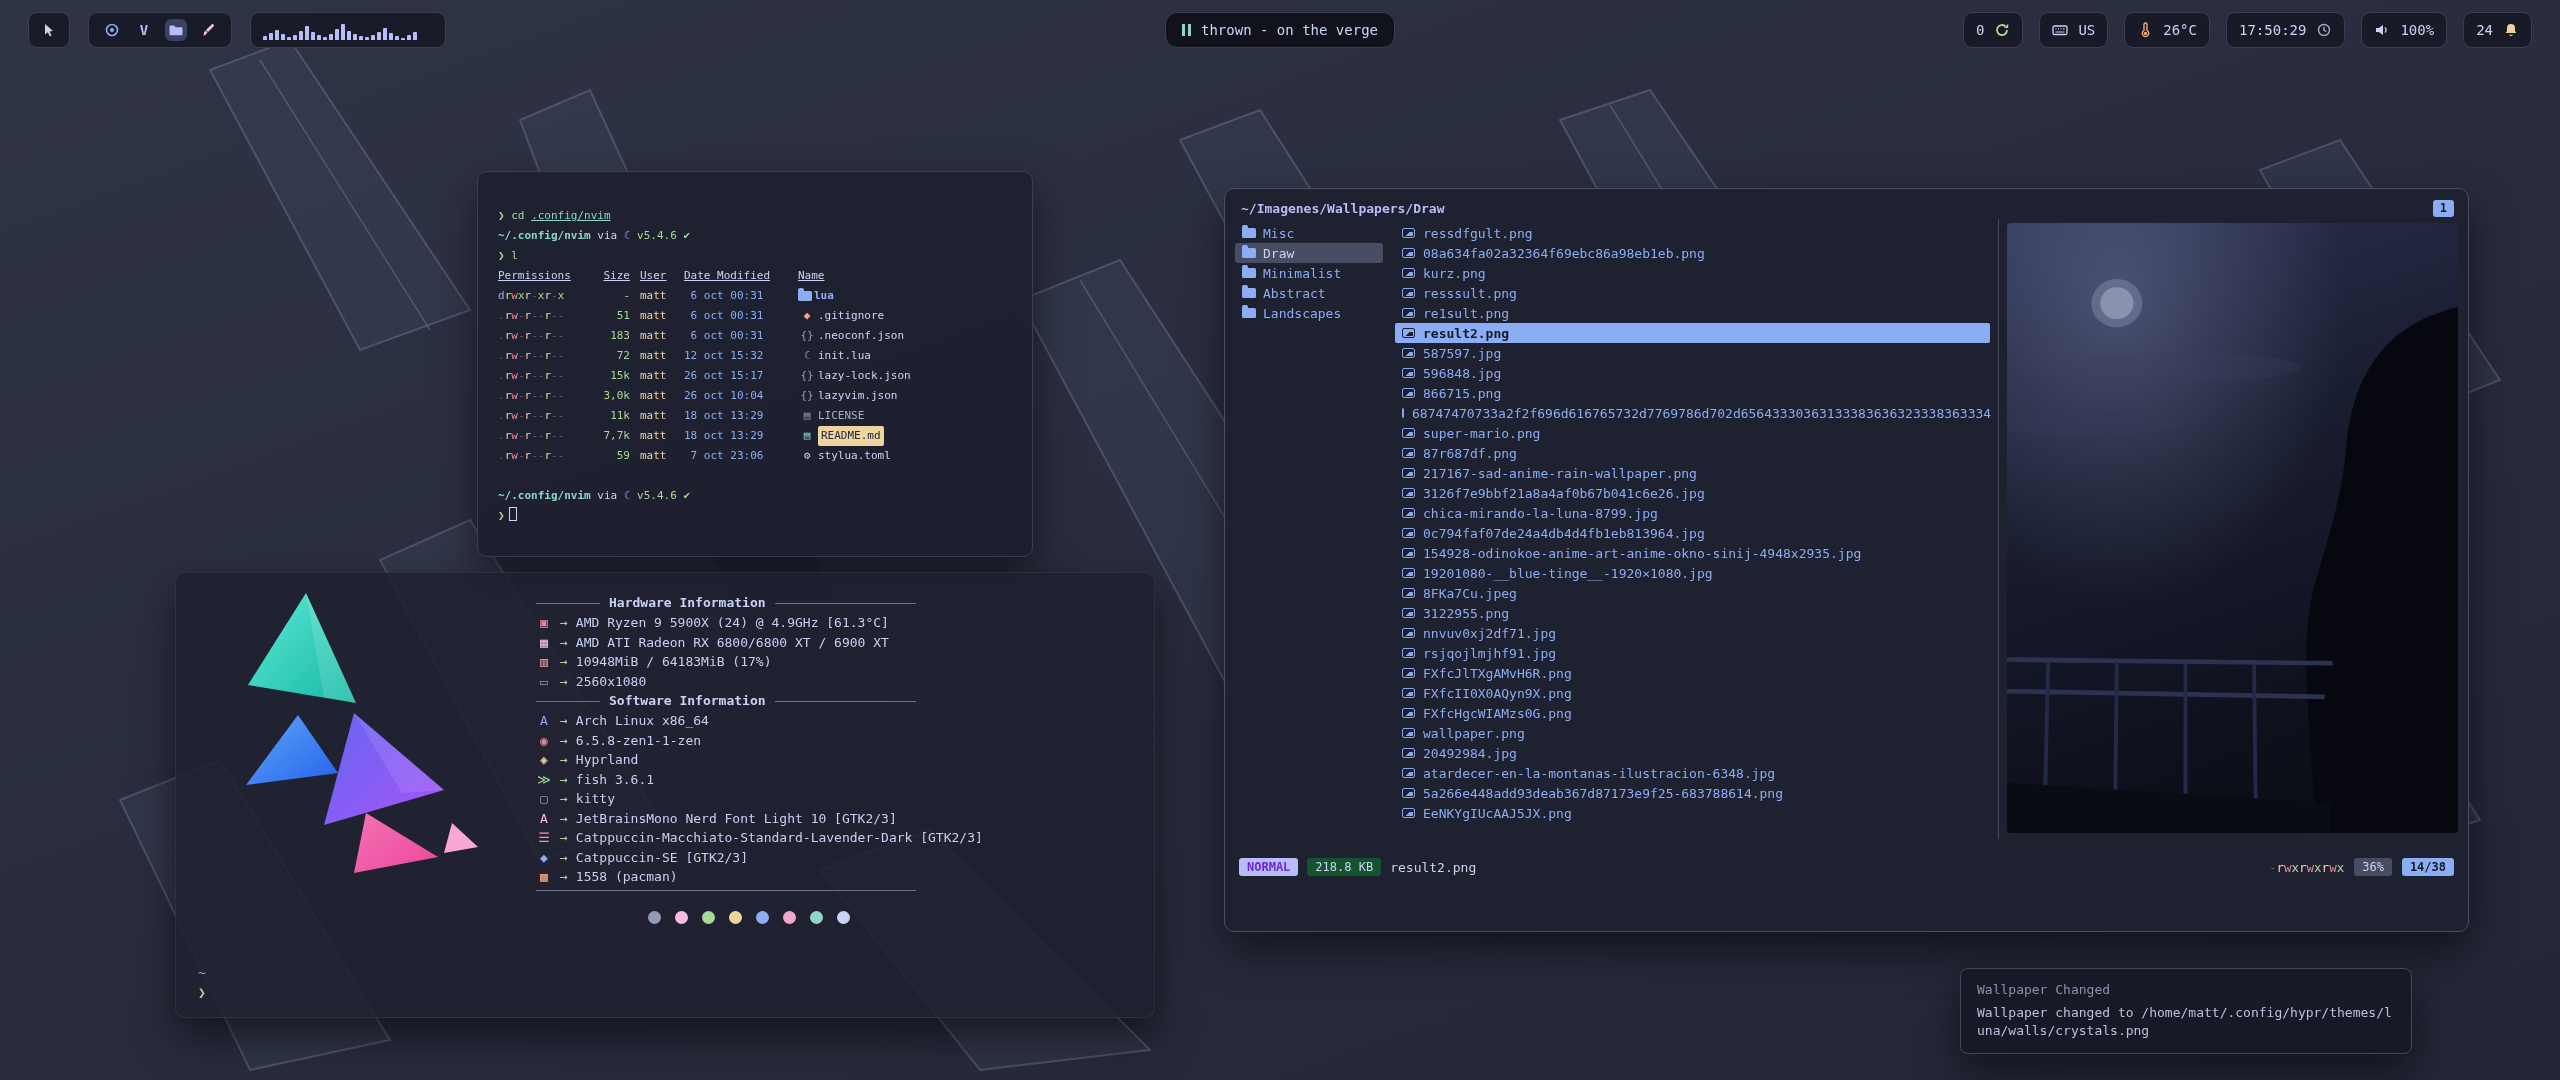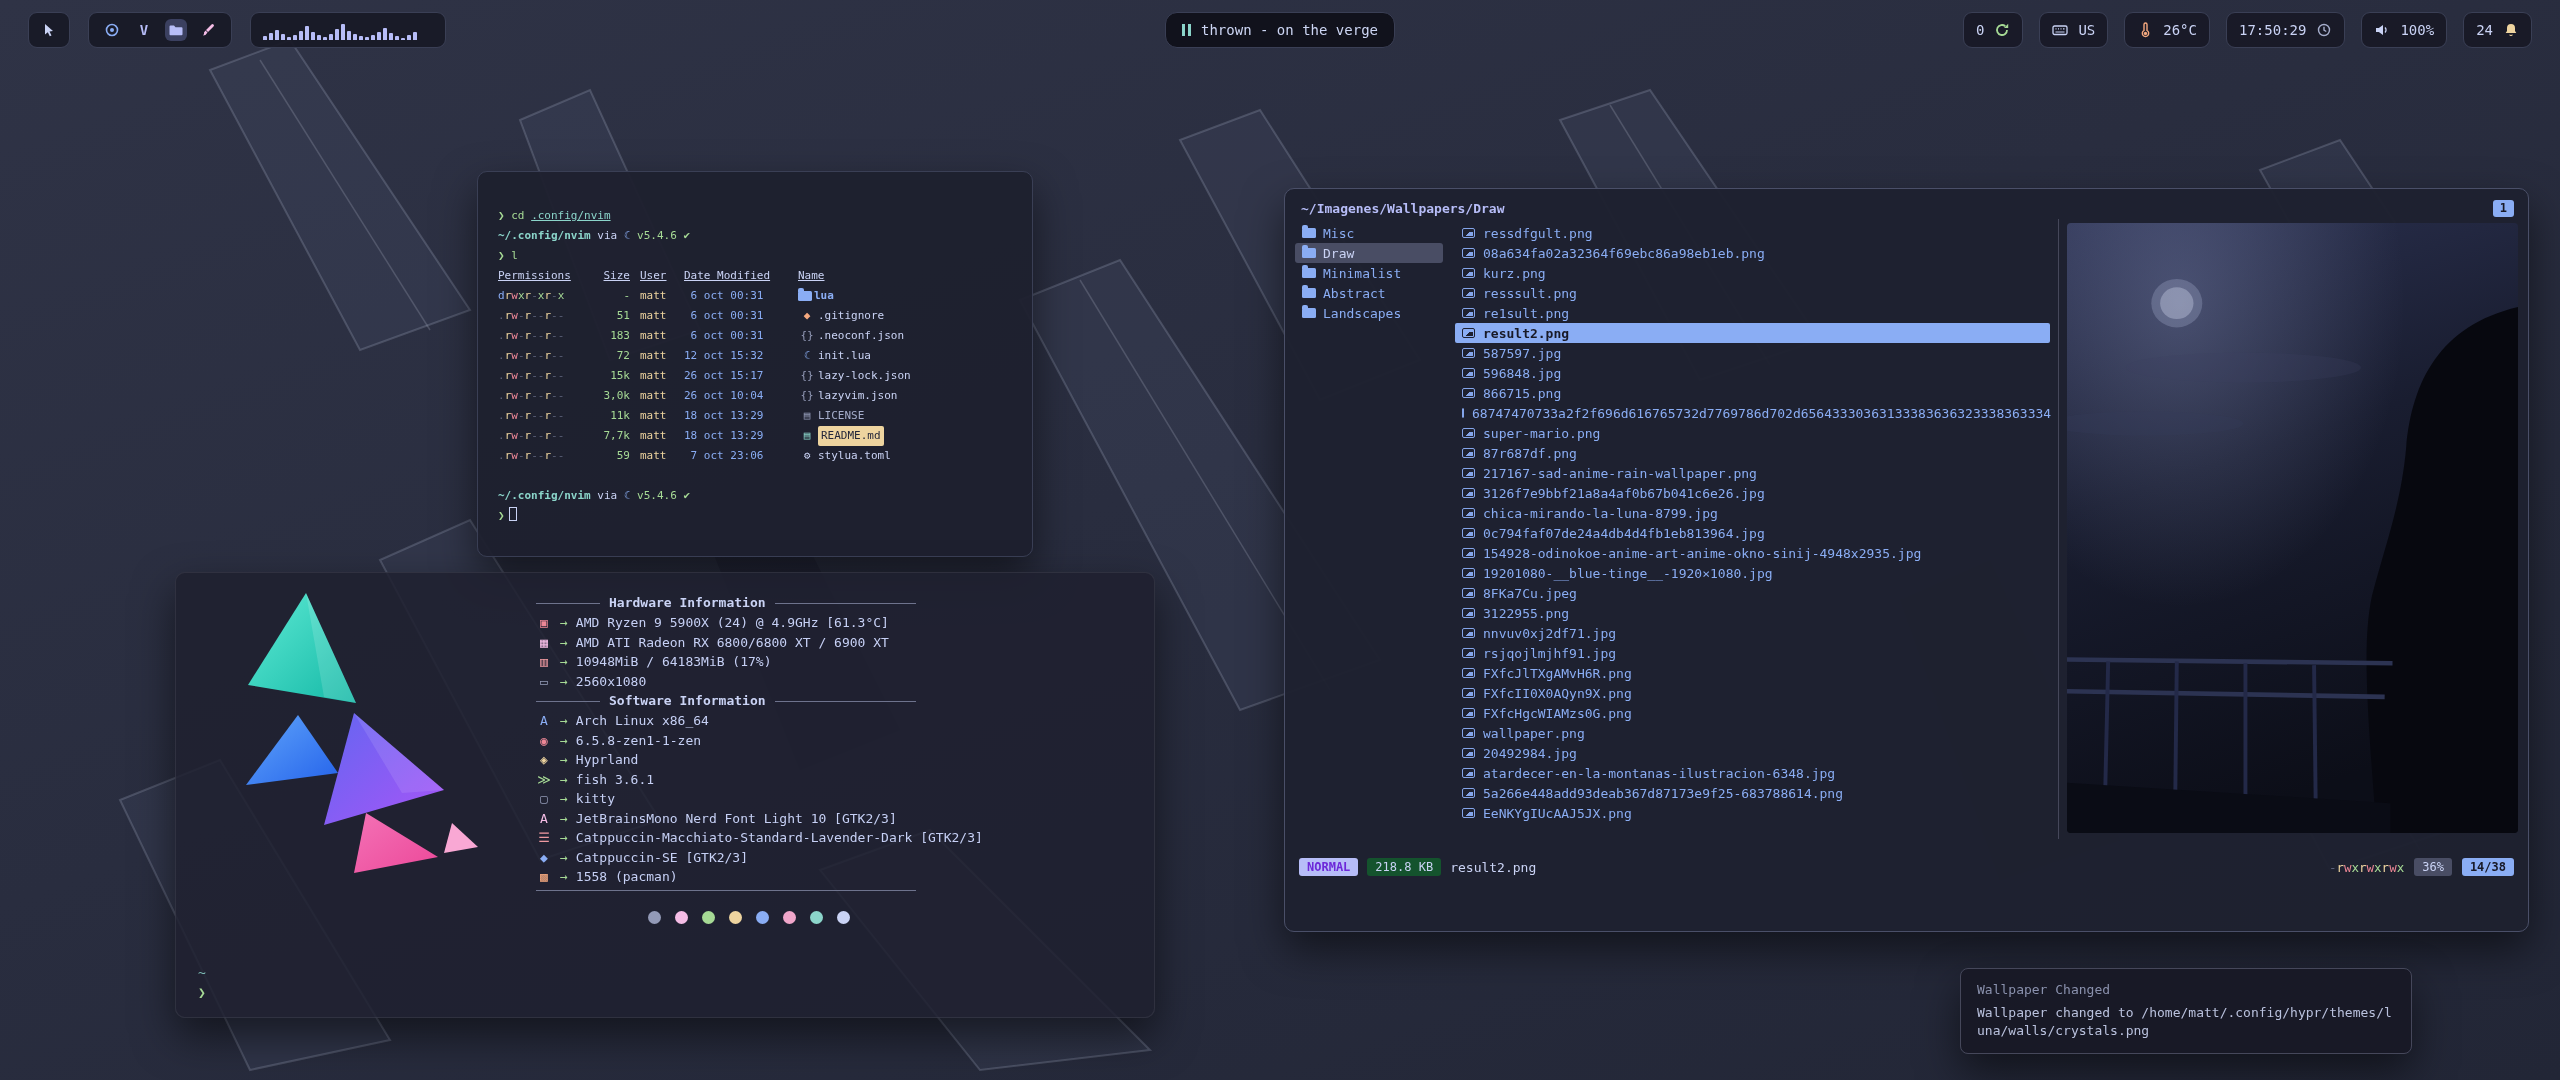--- a/index.html
+++ b/index.html
@@ -78,21 +78,21 @@
   .f-line { display:flex; gap:8px; align-items:center; color:#c6d0f5; height:19.5px; }
   .f-ico { width:16px; text-align:center; flex:0 0 16px; }
   .f-arrow { color:#a6da95; }
   .end-rule { width:380px; border-top:1px solid #6e738d; margin-top:3px; }
   #fetch-dots { display:flex; gap:14px; margin:20px 0 0 112px; }
   .dot { width:13px; height:13px; border-radius:50%; }
   #fetch-prompt { position:absolute; left:22px; bottom:14px; font-size:13px; line-height:20px; }
   .tilde { color:#8bd5ca; opacity:.85; }
 
   
-  #yazi-window { left:1284px; top:188px; width:1245px; height:744px;
+  #yazi-window { left:1224px; top:188px; width:1245px; height:744px;
                  background:rgba(30,33,48,.97); border:1px solid #4a4f68; font-size:13px; }
   .yz-header { display:flex; justify-content:space-between; align-items:center; padding:10px 14px 2px 16px; height:30px; }
   .yz-path { color:#b7bdf8; font-weight:bold; }
   .yz-tab { background:#8aadf4; color:#181926; padding:0 7px; border-radius:3px; font-weight:bold; font-size:12px; line-height:17px; }
   .yz-body { display:flex; height:620px; padding:0 8px 0 10px; }
   .yz-sidebar { width:148px; padding-top:4px; flex:0 0 148px; }
   .yz-side-item { display:flex; gap:7px; height:20px; align-items:center; padding:0 7px; color:#8aadf4; border-radius:3px; }
   .yz-side-item.sel { background:#494d64; color:#cad3f5; }
   .yz-list { flex:1; padding:4px 8px 0 12px; overflow:hidden; }
   .yz-file { display:flex; gap:8px; height:20px; align-items:center; padding:0 7px; color:#8aadf4; border-radius:2px; white-space:nowrap; }

